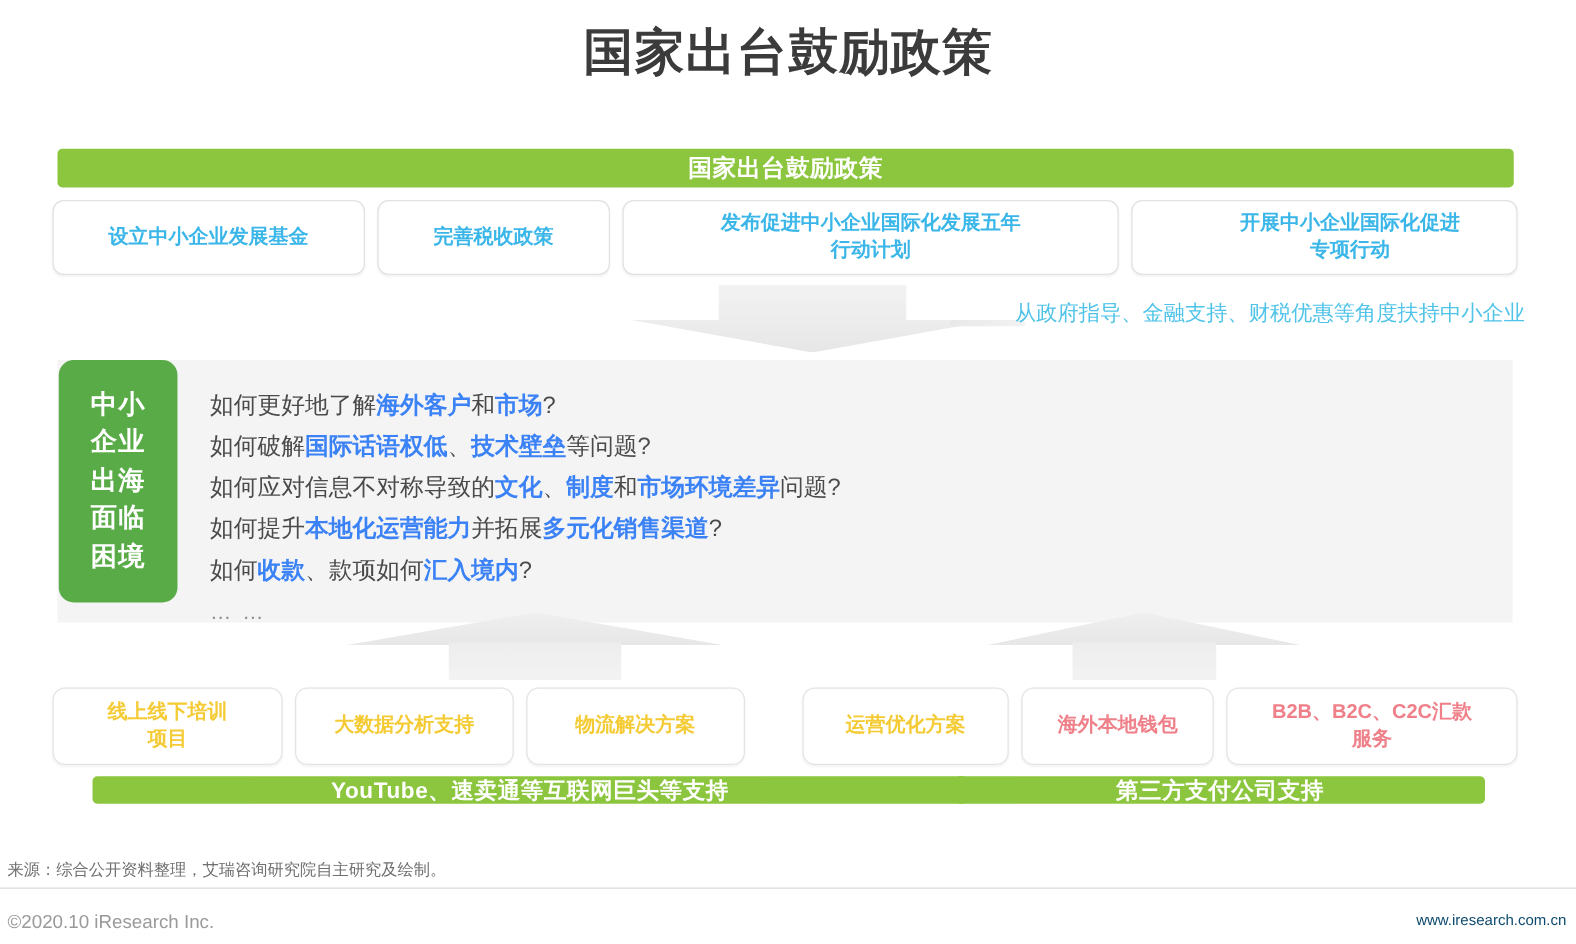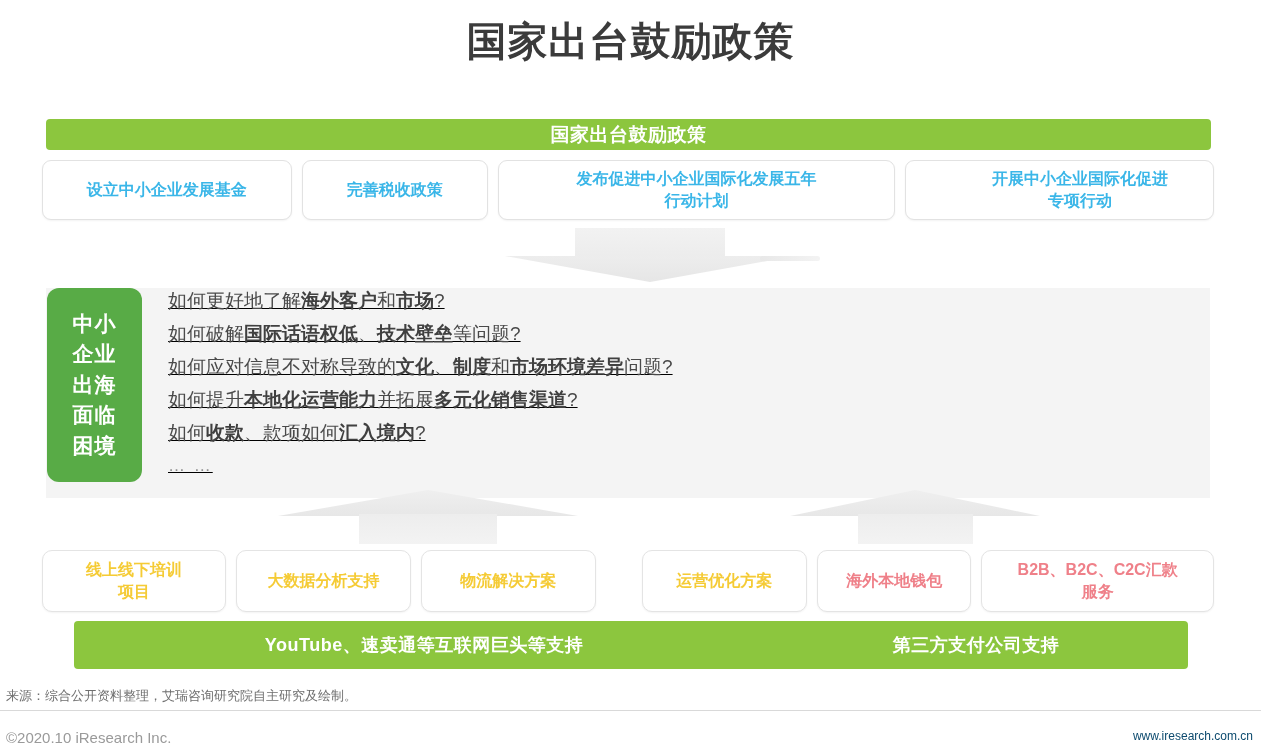--- a/index.html
+++ b/index.html
@@ -80,28 +80,28 @@
     background: #f4f4f4;
   }
   .green-tag {
     position: absolute; left: 47px; top: 288px; width: 95px; height: 194px;
     background: #58ab46; border-radius: 12px;
     color: #ffffff; font-size: 21px; font-weight: bold;
     display: flex; flex-direction: column; align-items: center; justify-content: center;
     line-height: 1.45; letter-spacing: 1px;
   }
   .q-list {
-    position: absolute; left: 168px; top: 284px; width: 1030px; text-decoration: underline;
+    position: absolute; left: 168px; top: 308px; width: 1030px;
   }
   .q-line {
     font-size: 19px; color: #4a4a4a; line-height: 1.0;
     height: 33px; display: flex; align-items: center;
     white-space: nowrap;
   }
-  .q-line .hl { color: #404040; font-weight: bold; }
+  .q-line .hl { color: #3b82f6; font-weight: bold; }
   .q-ellipsis { font-size: 17px; color: #8d8d8d; letter-spacing: 2px; }
 
   
   .arrow-up { position: absolute; }
   .arrow-up .head {
     position: absolute; left: 0; top: 0; width: 100%; height: 26px;
     background: linear-gradient(180deg,#efefef,#e7e7e7);
     clip-path: polygon(50% 0, 100% 100%, 0 100%);
   }
   .arrow-up .shaft {
@@ -127,21 +127,21 @@
   .sb-pink   { color: #ef8089; }
   .sv-1 { width: 196px; }
   .sv-2 { width: 186px; }
   .sv-3 { width: 186px; }
   .sv-4 { width: 176px; margin-left: 36px; }
   .sv-5 { width: 164px; }
   .sv-6 { width: 248px; }
 
   
   .bottom-bar {
-    position: absolute; top: 621px; height: 48px;
+    position: absolute; top: 621px; height: 22px;
     background: #8cc63e; border-radius: 4px;
     color: #ffffff; font-size: 18px; font-weight: bold;
     display: flex; align-items: center; justify-content: center;
     letter-spacing: .5px;
   }
   .bb-left  { left: 74px;  width: 700px; }
   .bb-right { left: 764px; width: 424px; }
 
   
   .source-line {
@@ -182,20 +182,21 @@
       <span>开展中小企业国际化促进<br>专项行动</span>
     </div>
   </div>
 
   <div class="arrow-down-big">
     <div class="shaft"></div>
     <div class="head"></div>
   </div>
 
   <div class="note-connector"></div>
+  <div class="side-note">从政府指导、金融支持、财税优惠等角度扶持中小企业</div>
 
   <div class="main-panel"></div>
 
   <div class="green-tag">
     <span>中小</span>
     <span>企业</span>
     <span>出海</span>
     <span>面临</span>
     <span>困境</span>
   </div>

